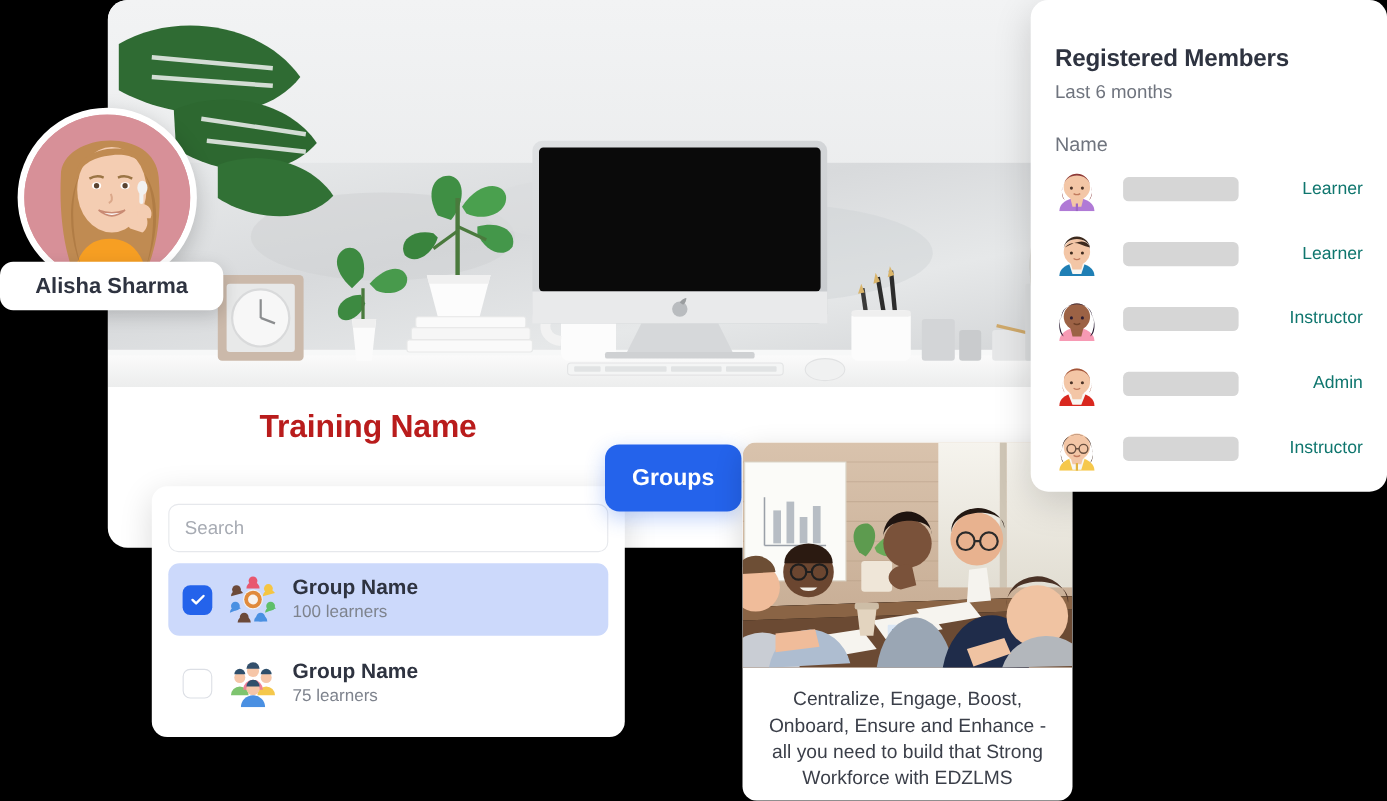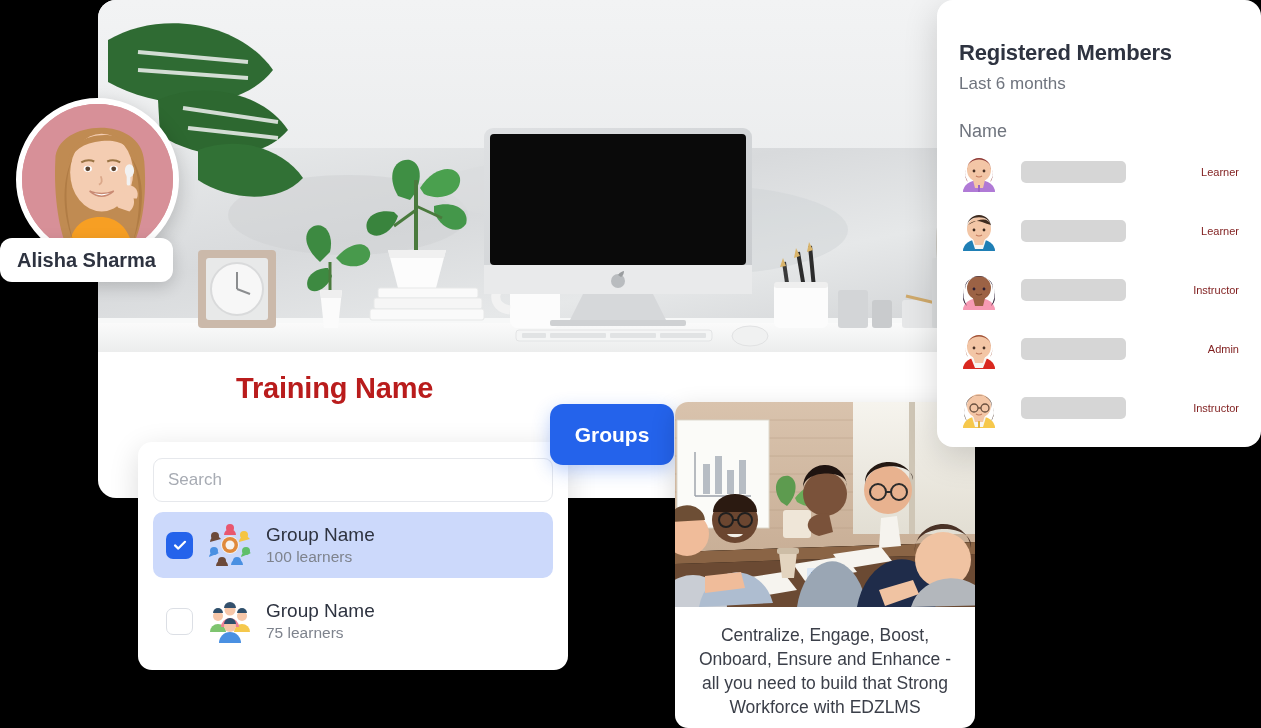--- a/index.html
+++ b/index.html
@@ -64,21 +64,21 @@
     width: 27px; height: 27px; border-radius: 7px;
     flex: 0 0 auto;
     display: flex; align-items: center; justify-content: center;
   }
   .cb.on { background: #2463eb; }
   .cb.off { background: #fff; border: 1px solid #dcdfe5; }
   .cb svg { width: 16px; height: 16px; }
 
   .grp-icon { width: 44px; height: 44px; margin-left: 15px; flex: 0 0 auto; }
   .grp-text { margin-left: 14px; }
-  .grp-name { font-size: 19px; font-weight: 400; color: #2e3340; line-height: 1.15; }
+  .grp-name { font-size: 19px; font-weight: 700; color: #2e3340; line-height: 1.15; }
   .grp-sub { font-size: 15.5px; color: #7e838d; margin-top: 3px; }
 
   
   .groups-pill {
     position: absolute; left: 506px; top: 404px;
     width: 124px; height: 61px;
     background: #2463eb; border-radius: 13px;
     display: flex; align-items: center; justify-content: center;
     color: #fff; font-size: 21px; font-weight: 700;
     box-shadow: 0 6px 18px rgba(36,99,235,0.30);
@@ -107,33 +107,33 @@
   .mp-title { font-size: 22px; font-weight: 700; color: #2e3340; letter-spacing: -0.2px; margin-top: 20px; }
   .mp-sub { font-size: 17px; color: #6f747e; margin-top: 8px; }
   .mp-col { font-size: 18px; color: #6f747e; margin-top: 27px; }
 
   .member-row {
     display: flex; align-items: center;
     height: 59px; margin-top: 0px;
   }
   .m-avatar { width: 40px; height: 40px; flex: 0 0 auto; }
   .m-bar { width: 105px; height: 22px; border-radius: 5px; background: #d6d6d6; margin-left: 22px; flex: 0 0 auto; }
-  .m-role { margin-left: auto; font-size: 11px; color: #7f1d1d; white-space: nowrap; }
+  .m-role { margin-left: auto; font-size: 16px; color: #0f766e; white-space: nowrap; }
 
   
   .alisha-avatar {
     position: absolute; left: 16px; top: 98px;
     width: 163px; height: 163px; border-radius: 50%;
     border: 6px solid #ffffff; background: #d79098;
     overflow: hidden;
     box-shadow: 0 6px 20px rgba(0,0,0,0.20);
   }
   .alisha-badge {
     position: absolute; left: 0px; top: 238px;
-    height: 44px; padding: 0 17px;
+    height: 44px; padding: 0 32px;
     background: #ffffff; border-radius: 12px;
     display: flex; align-items: center;
     font-size: 20px; font-weight: 600; color: #2e3340;
     box-shadow: 0 5px 16px rgba(0,0,0,0.16);
   }
 
   
   .promo-card {
     position: absolute; left: 675px; top: 402px;
     width: 300px; height: 326px;

